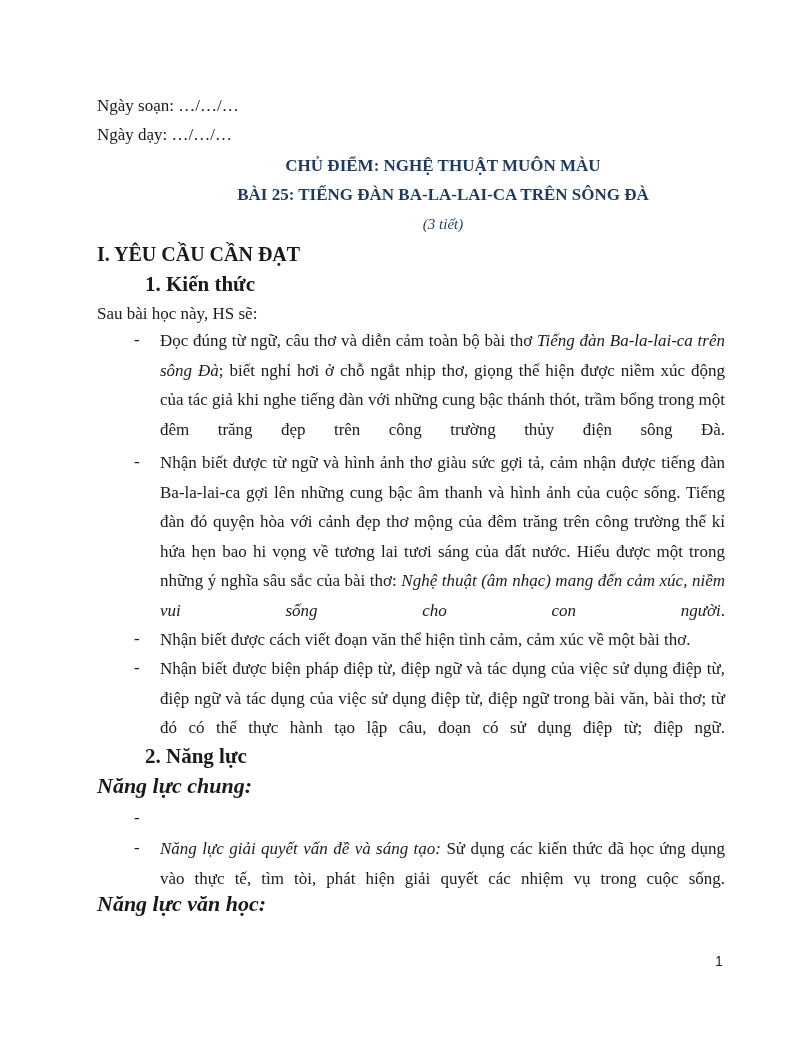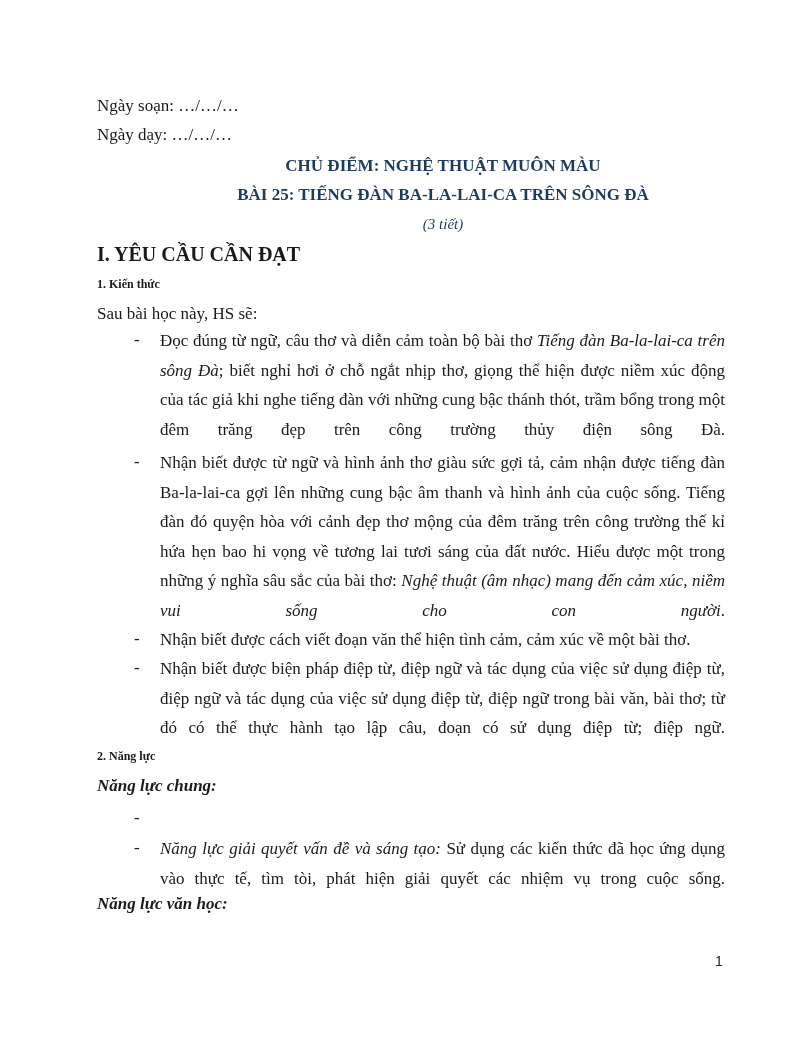--- a/index.html
+++ b/index.html
@@ -3,22 +3,22 @@
   <meta charset="utf-8">
   <style>
     html, body { margin: 0; padding: 0; background: #ffffff; }
     body { width: 802px; height: 1038px; position: relative; overflow: hidden;
            font-family: "Liberation Serif", "DejaVu Serif", serif; color: #1a1a1a; font-size: 17px; }
     .page { position: absolute; left: 17px; top: 0; width: 802px; height: 888px; padding-left: 8px; }
     .line { position: absolute; white-space: nowrap; line-height: 22px; }
     .title { color: #1f3a5f; font-weight: bold; font-size: 17px; text-align: center; left: 0; width: 852px; }
     .sub { color: #1f3a5f; font-style: italic; font-size: 15px; text-align: center; left: 0; width: 852px; }
     .h1 { font-weight: bold; font-size: 20px; }
-    .h2 { font-weight: bold; font-size: 12px; }
-    .h3 { font-weight: bold; font-style: italic; font-size: 17px; }
+    .h2 { font-weight: bold; font-size: 21px; margin-left: 48px; }
+    .h3 { font-weight: bold; font-style: italic; font-size: 22px; }
     .bullet { position: absolute; width: 12px; }
     .para { position: absolute; left: 143px; width: 565px; text-align: justify; line-height: 29.5px; }
     .para::after { content: ""; display: inline-block; width: 100%; height: 0; }
     .para.last::after { display: none; }
     i { font-style: italic; }
     .pagenum { position: absolute; left: 698px; top: 953px; font-family: "Liberation Sans", sans-serif; font-size: 14px; color: #222; }
   </style>
 </head>
 <body>
 

